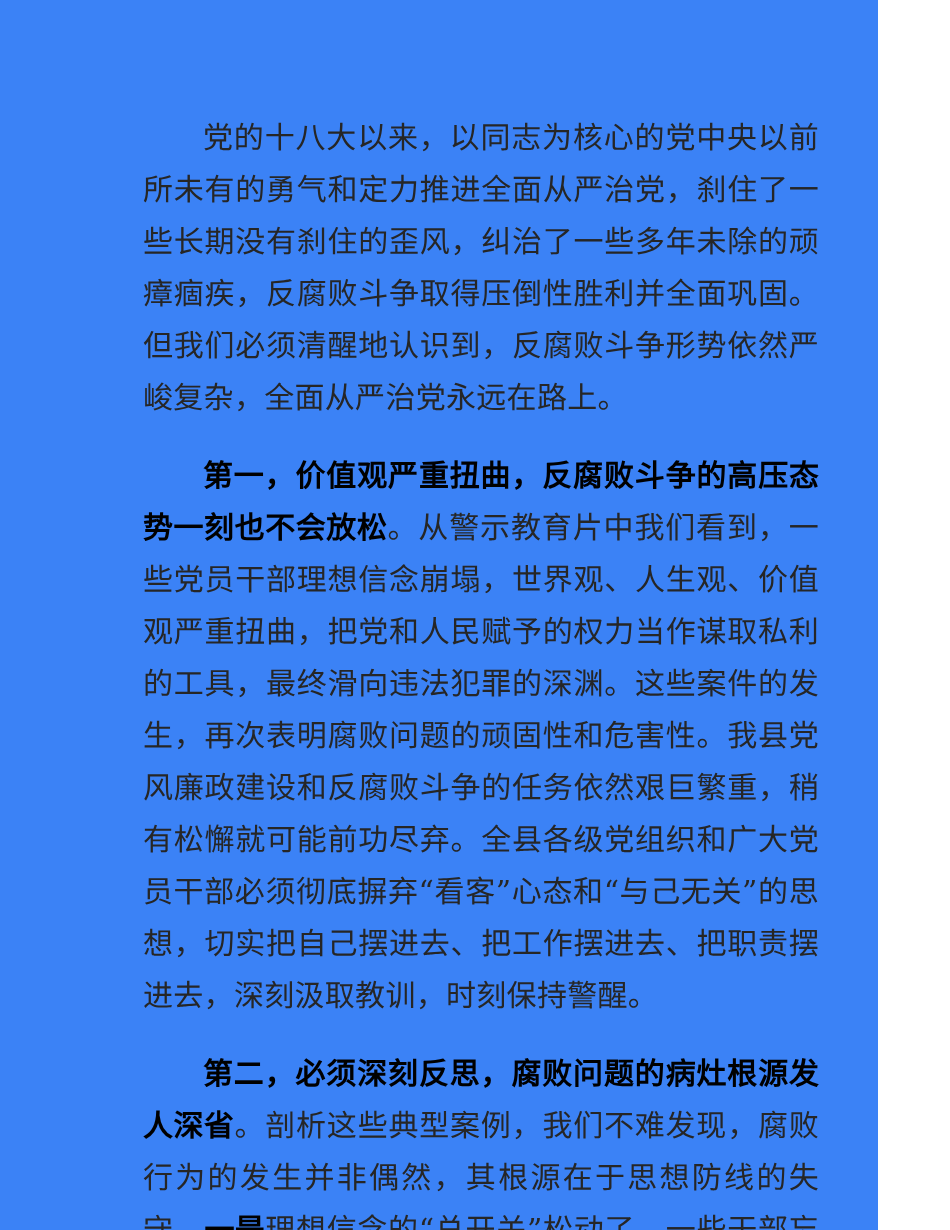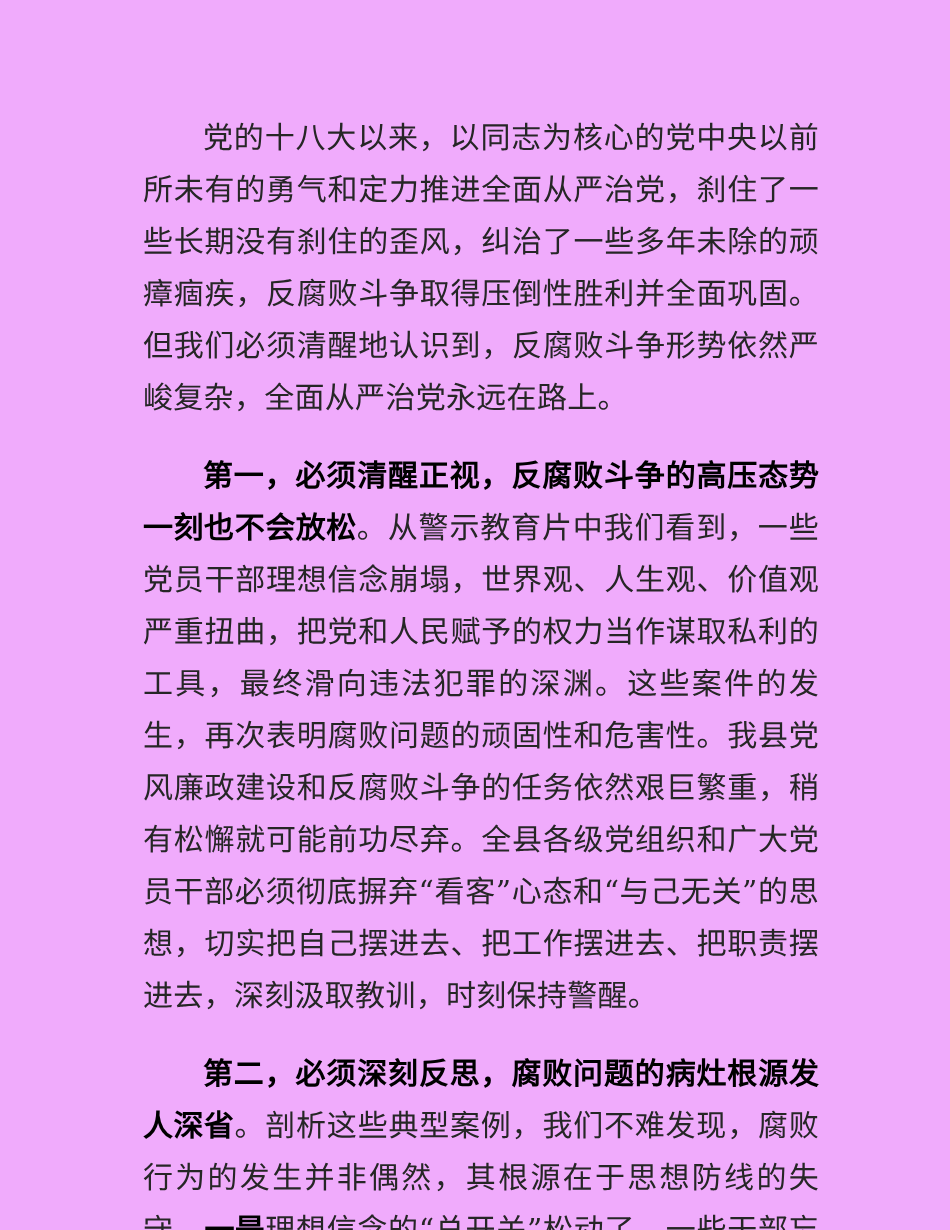--- a/index.html
+++ b/index.html
@@ -12,23 +12,23 @@
     width: 950px;
     height: 1230px;
     font-family: "DejaVu Serif", "Liberation Serif", serif;
     color: #1a1a1a;
     overflow: hidden;
   }
 
   .page {
     position: relative;
     box-sizing: border-box;
-    width: 950px;
+    width: 878px;
     height: 1230px;
-    background: #f0abfc;
+    background: #3b82f6;
     padding: 112px 120px 0 143px;
   }
 
   .doc-body {
     width: 676px;
   }
 
   
   .para {
     margin: 0 0 0 0;
@@ -65,21 +65,21 @@
 <body>
 
 <div class="page">
   <div class="doc-body">
 
     <p class="para">
       <span class="normal-run">党的十八大以来，以同志为核心的党中央以前所未有的勇气和定力推进全面从严治党，刹住了一些长期没有刹住的歪风，纠治了一些多年未除的顽瘴痼疾，反腐败斗争取得压倒性胜利并全面巩固。但我们必须清醒地认识到，反腐败斗争形势依然严峻复杂，全面从严治党永远在路上。</span>
     </p>
 
     <p class="para">
-      <span class="bold-run">第一，必须清醒正视，反腐败斗争的高压态势一刻也不会放松</span><span class="normal-run">。从警示教育片中我们看到，一些党员干部理想信念崩塌，世界观、人生观、价值观严重扭曲，把党和人民赋予的权力当作谋取私利的工具，最终滑向违法犯罪的深渊。这些案件的发生，再次表明腐败问题的顽固性和危害性。我县党风廉政建设和反腐败斗争的任务依然艰巨繁重，稍有松懈就可能前功尽弃。全县各级党组织和广大党员干部必须彻底摒弃“看客”心态和“与己无关”的思想，切实把自己摆进去、把工作摆进去、把职责摆进去，深刻汲取教训，时刻保持警醒。</span>
+      <span class="bold-run">第一，价值观严重扭曲，反腐败斗争的高压态势一刻也不会放松</span><span class="normal-run">。从警示教育片中我们看到，一些党员干部理想信念崩塌，世界观、人生观、价值观严重扭曲，把党和人民赋予的权力当作谋取私利的工具，最终滑向违法犯罪的深渊。这些案件的发生，再次表明腐败问题的顽固性和危害性。我县党风廉政建设和反腐败斗争的任务依然艰巨繁重，稍有松懈就可能前功尽弃。全县各级党组织和广大党员干部必须彻底摒弃“看客”心态和“与己无关”的思想，切实把自己摆进去、把工作摆进去、把职责摆进去，深刻汲取教训，时刻保持警醒。</span>
     </p>
 
     <p class="para">
       <span class="bold-run">第二，必须深刻反思，腐败问题的病灶根源发人深省</span><span class="normal-run">。剖析这些典型案例，我们不难发现，腐败行为的发生并非偶然，其根源在于思想防线的失守。</span><span class="bold-run">一是</span><span class="normal-run">理想信念的“总开关”松动了。一些干部忘记了入党时的铮铮誓言，忘记了作为人民公仆的初心使命，精神上严重“缺钙”，在各种诱惑面前打了败仗。</span>
     </p>
 
   </div>
 </div>
 
 </body></html>

